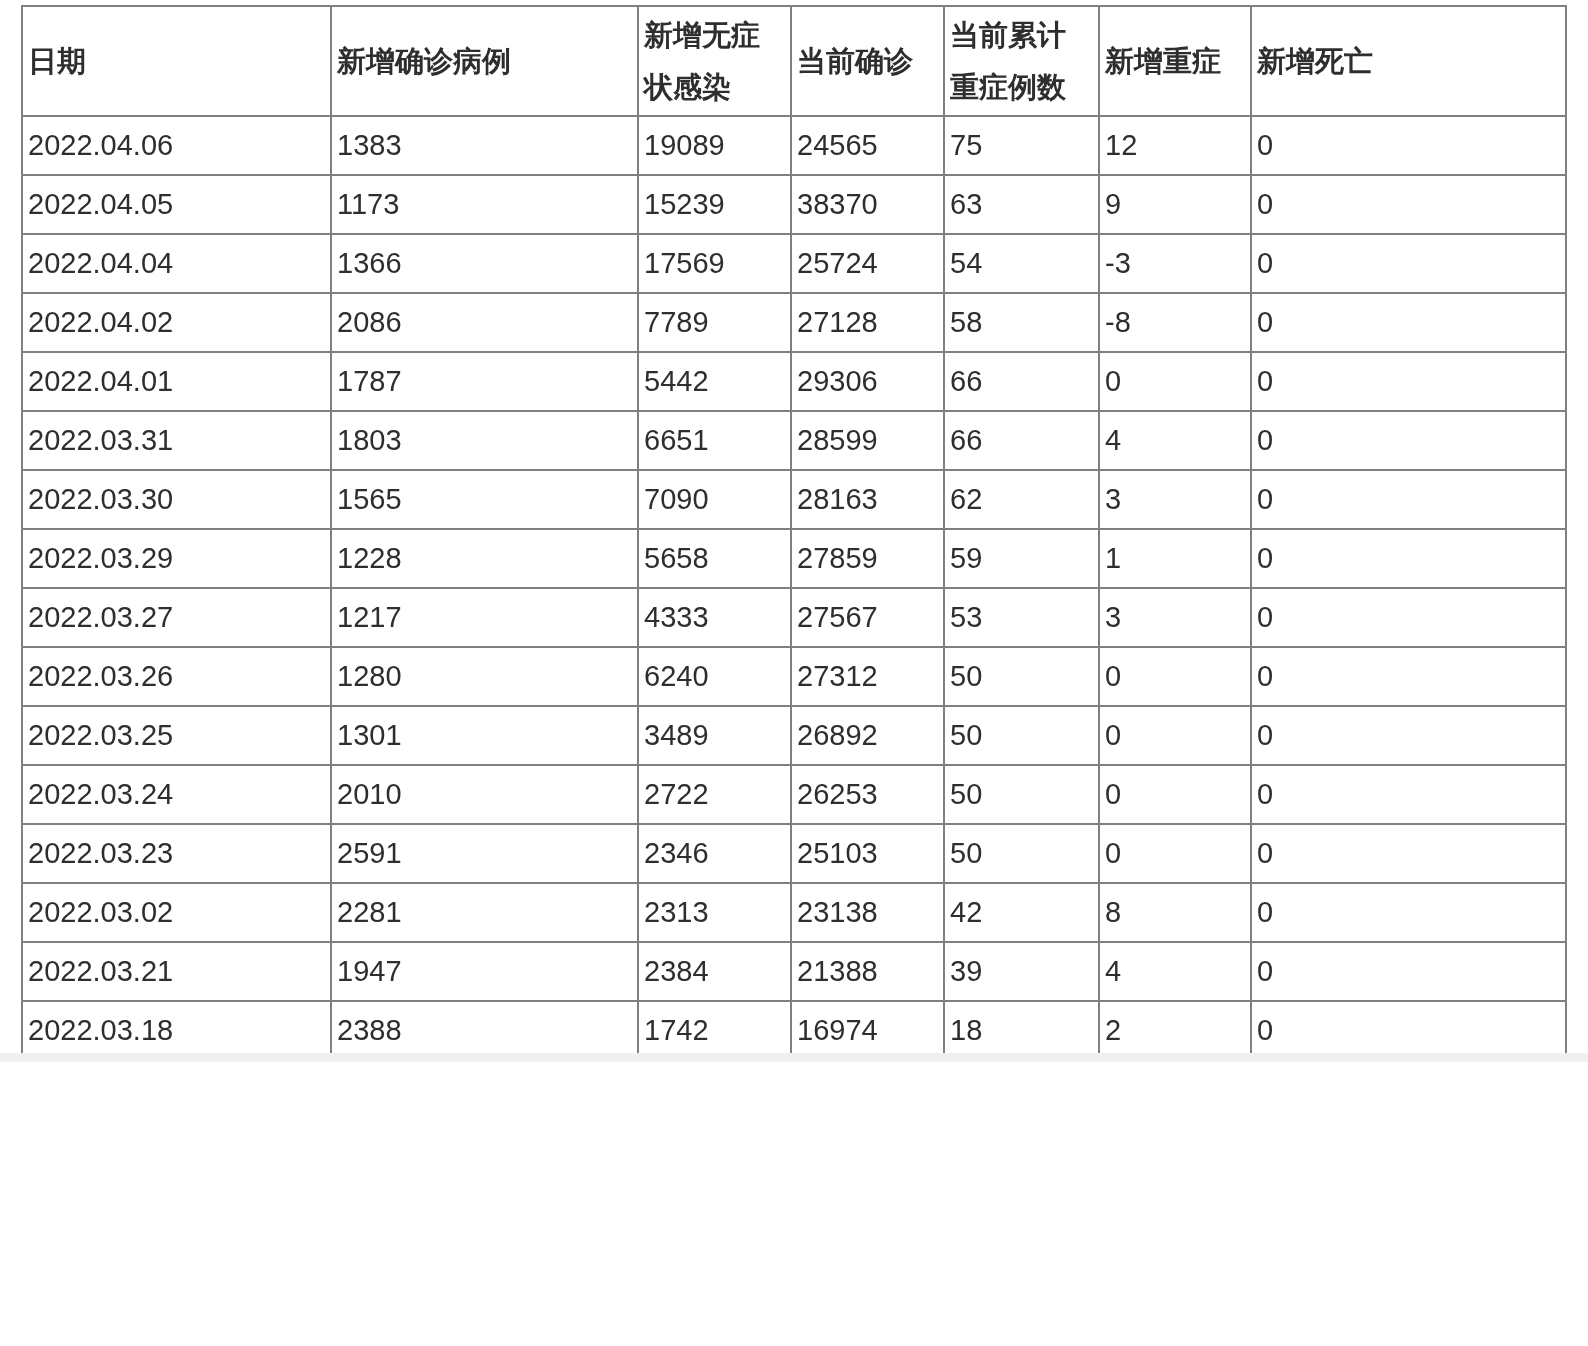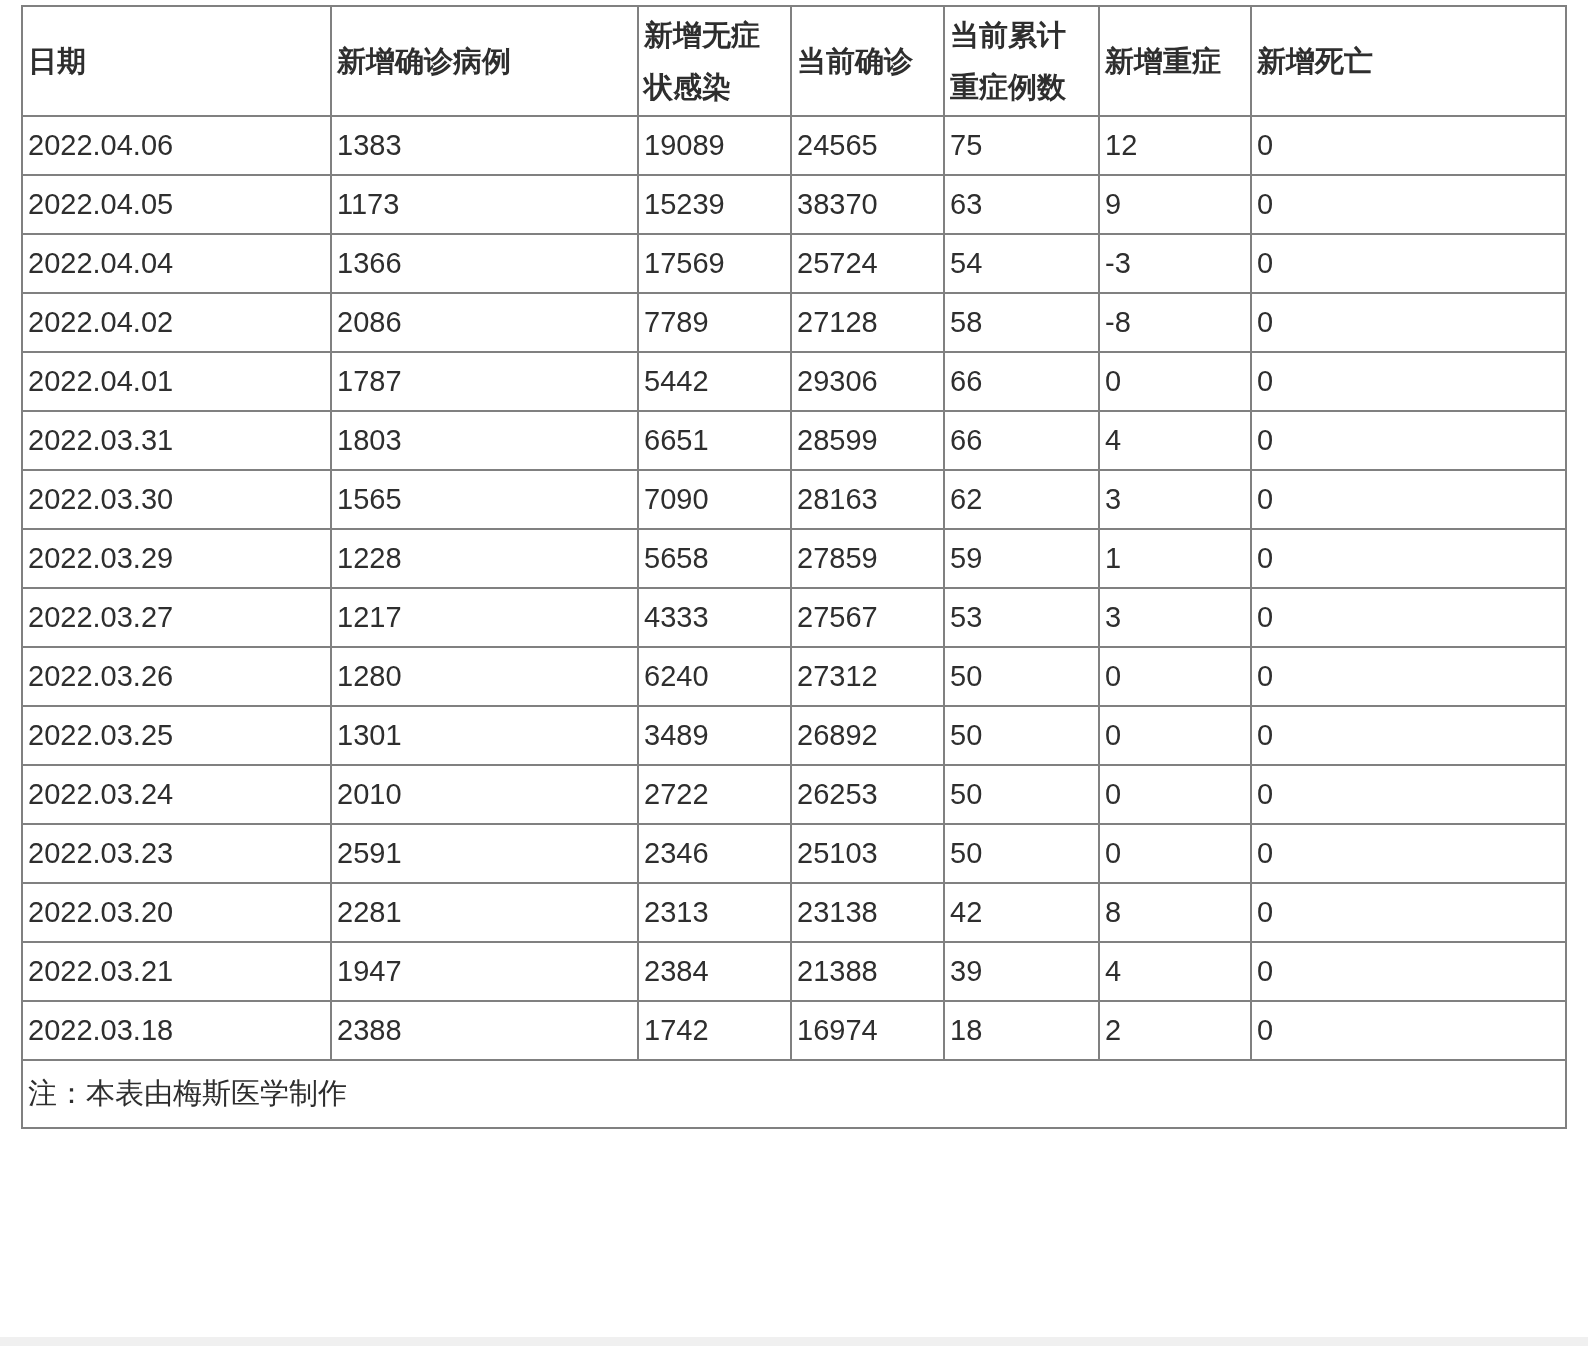--- a/index.html
+++ b/index.html
@@ -3,21 +3,21 @@
 <meta charset="utf-8">
 <style>
   html, body {
     margin: 0;
     padding: 0;
     background: #ffffff;
   }
   .page {
     position: relative;
     width: 1588px;
-    height: 1346px;
+    height: 1062px;
     box-sizing: border-box;
     padding: 5px 23px 0 21px;
     font-family: "Liberation Sans", "DejaVu Sans", sans-serif;
     color: #2e2e2e;
     background: #ffffff;
     overflow: hidden;
   }
   table.data-table {
     border-collapse: collapse;
     width: 1544px;
@@ -199,21 +199,21 @@
         <tr>
           <td>2022.03.23</td>
           <td>2591</td>
           <td>2346</td>
           <td>25103</td>
           <td>50</td>
           <td>0</td>
           <td>0</td>
         </tr>
         <tr>
-          <td>2022.03.20</td>
+          <td>2022.03.02</td>
           <td>2281</td>
           <td>2313</td>
           <td>23138</td>
           <td>42</td>
           <td>8</td>
           <td>0</td>
         </tr>
         <tr>
           <td>2022.03.21</td>
           <td>1947</td>

